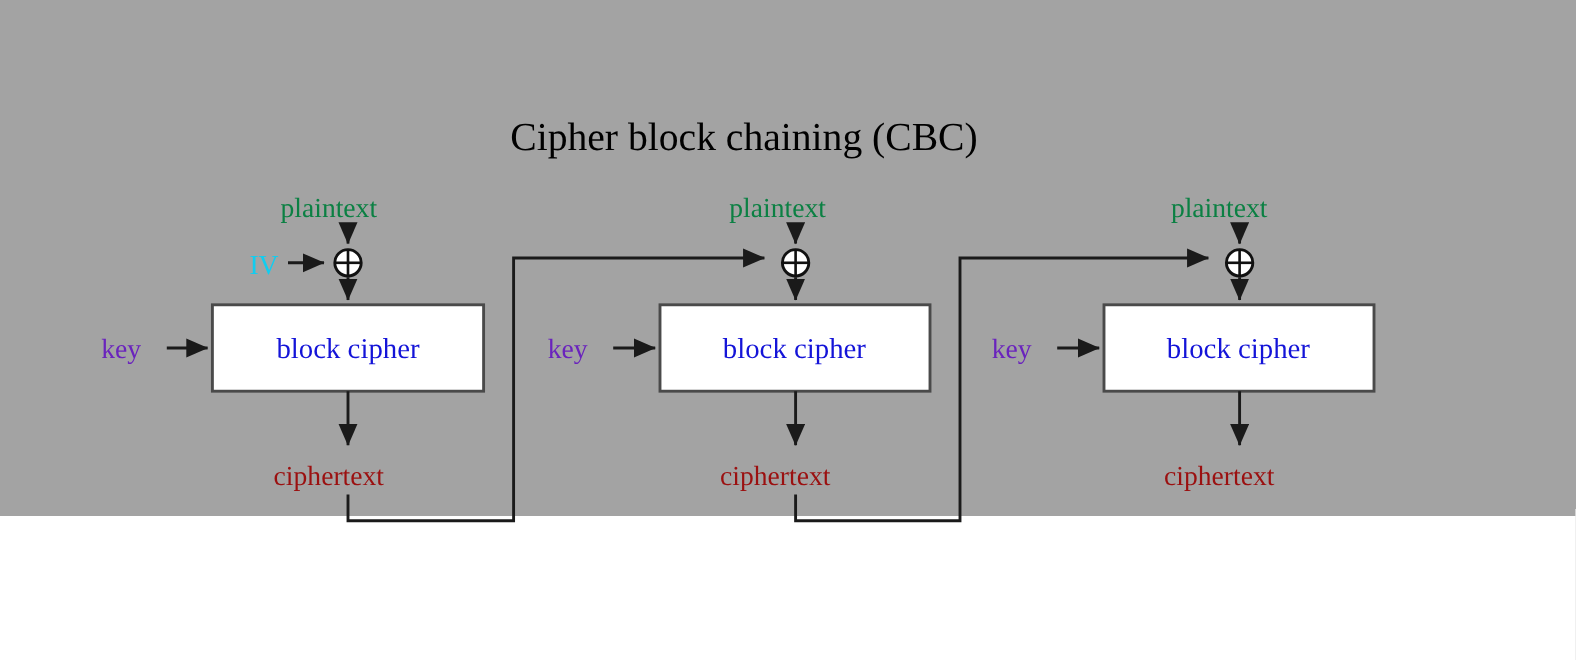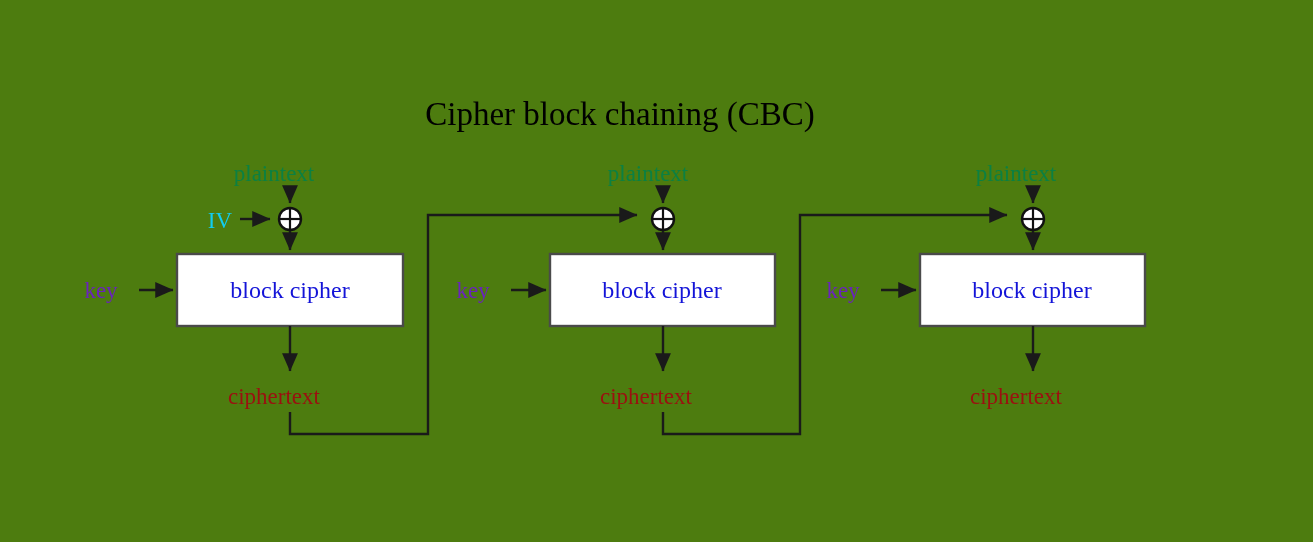--- a/index.html
+++ b/index.html
@@ -9,22 +9,22 @@
   }
   body {
     width: 1313px;
     height: 550px;
     font-family: "Liberation Serif", "DejaVu Serif", serif;
     overflow: hidden;
   }
   #diagram-root {
     position: relative;
     width: 1313px;
-    height: 542px;
-    background: #4d7c0f;
+    height: 430px;
+    background: #a3a3a3;
   }
   svg#cbc-svg {
     position: absolute;
     top: 0;
     left: 0;
     width: 1313px;
     height: 550px;
   }
   .diagram-title {
     font-family: "Liberation Serif", "DejaVu Serif", serif;

